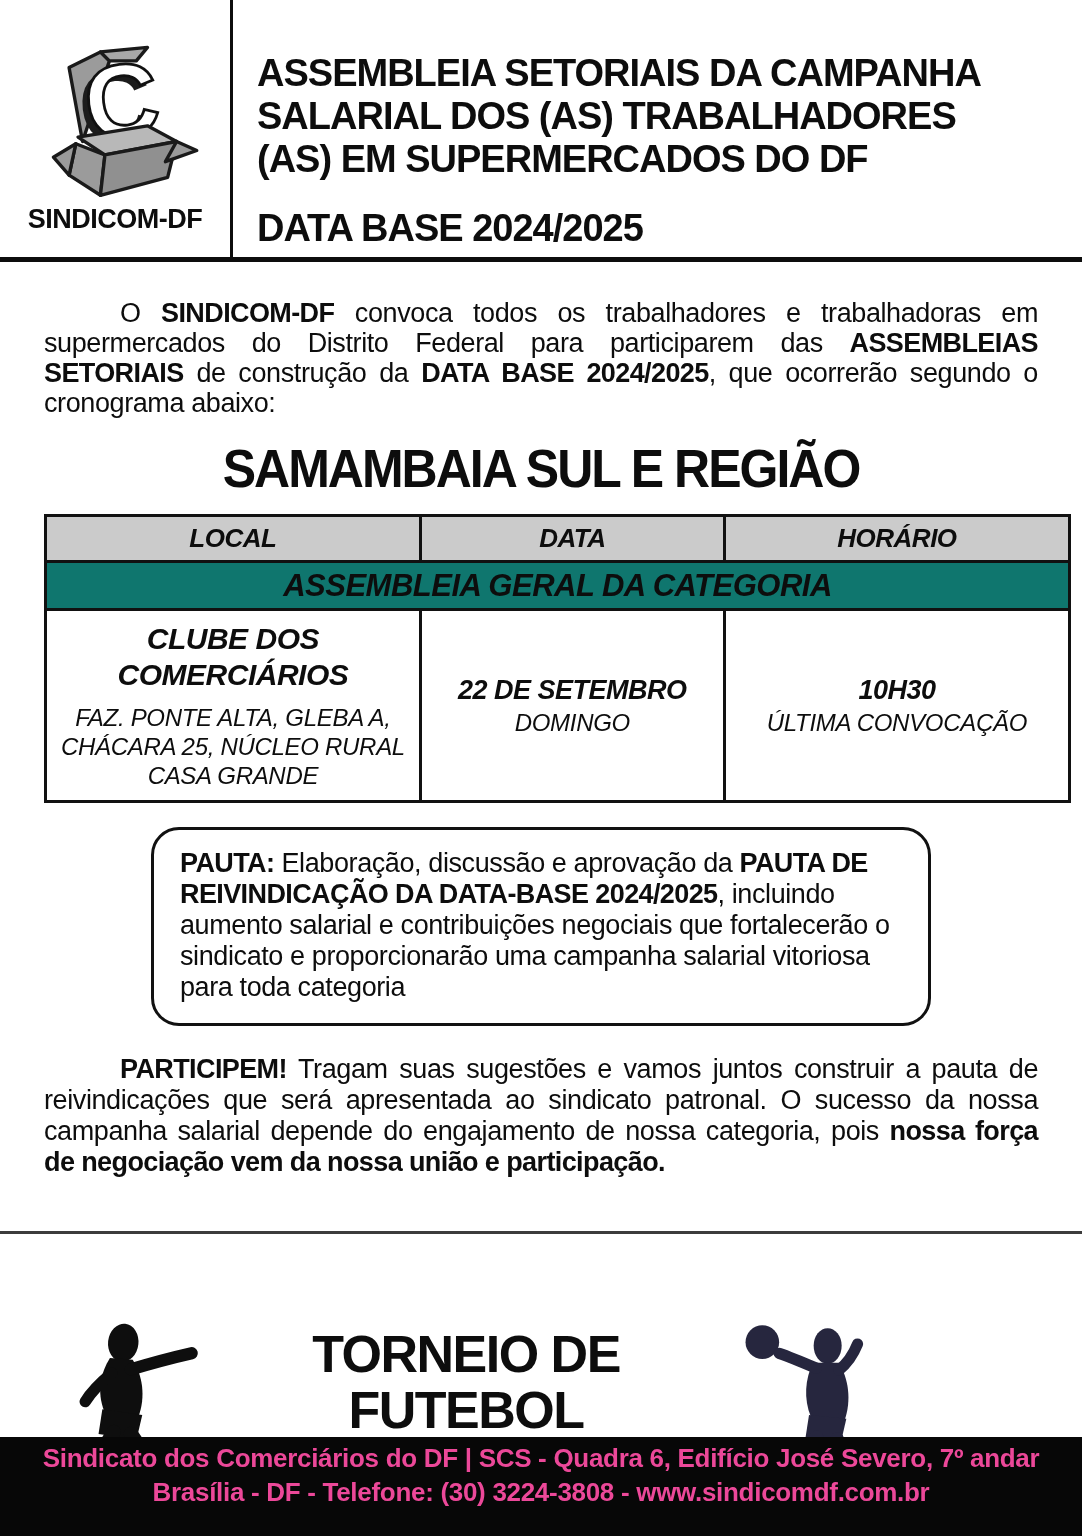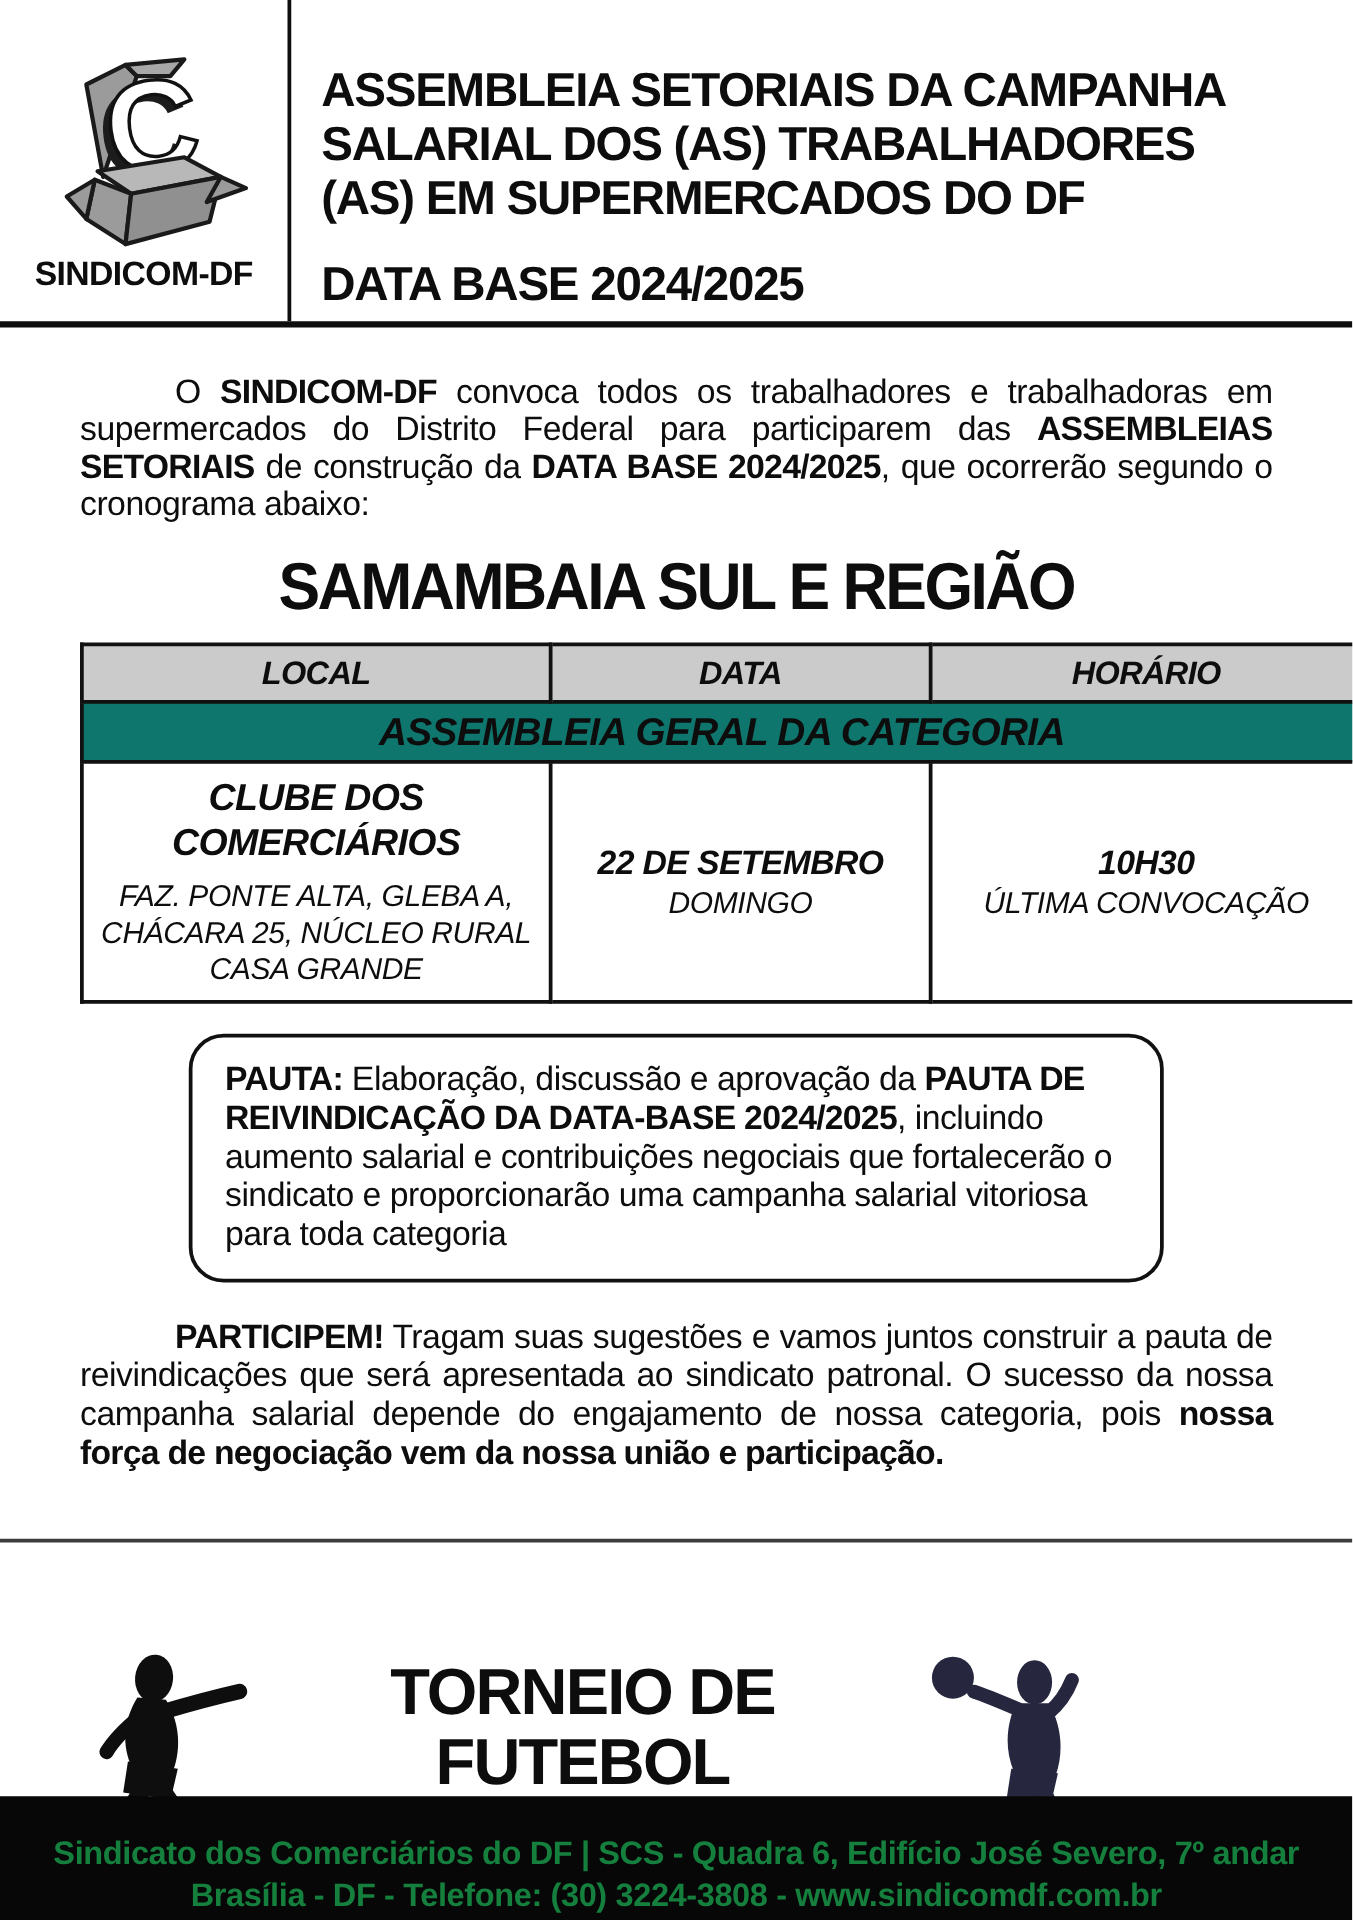--- a/index.html
+++ b/index.html
@@ -23,21 +23,21 @@
   .title-col { flex:1; padding:52px 30px 0 24px; }
   .main-title div {
     font-size:38px; line-height:43px; font-weight:bold; letter-spacing:-1px;
     transform-origin:left center;
   }
   .subtitle {
     font-size:38px; font-weight:bold; letter-spacing:-1px; margin-top:26px;
   }
 
   
-  .content { padding:0 64px; }
+  .content { padding:0 44px; }
   .intro {
     margin-top:36px; font-size:27px; line-height:30px;
     text-align:justify; text-indent:76px; letter-spacing:-0.4px;
   }
   .intro b, .pauta b, .participem b { letter-spacing:-0.6px; }
 
   .region-title {
     margin-top:22px; text-align:center; font-size:50px; font-weight:bold;
     letter-spacing:-2px; transform:scaleY(1.06); transform-origin:center;
   }
@@ -92,21 +92,21 @@
   .player-left  { position:absolute; left:28px;  top:8px;  width:200px; height:190px; }
   .player-right { position:absolute; right:14px; top:6px;  width:190px; height:196px; }
   .tournament-text { position:absolute; left:190px; right:190px; top:16px; text-align:center; }
   .t-title { font-size:52px; font-weight:bold; letter-spacing:-1.5px; line-height:56px; }
   .t-line2, .t-line3 { font-size:30px; font-weight:bold; letter-spacing:-0.5px; line-height:38px; }
   .t-line4 { font-size:27px; font-weight:bold; letter-spacing:-0.6px; margin-top:14px; }
 
   
   .footer {
     position:absolute; left:0; top:1437px; width:1082px; height:99px;
-    background:#070707; color:#15803d; text-align:center; padding-top:28px;
+    background:#070707; color:#ec4899; text-align:center; padding-top:4px;
   }
   .footer div { font-size:26px; font-weight:bold; line-height:34px; letter-spacing:-0.3px; }
 </style>
 </head>
 <body>
 
 <div class="page">
 
   <div class="header">
     <div class="logo-col">

